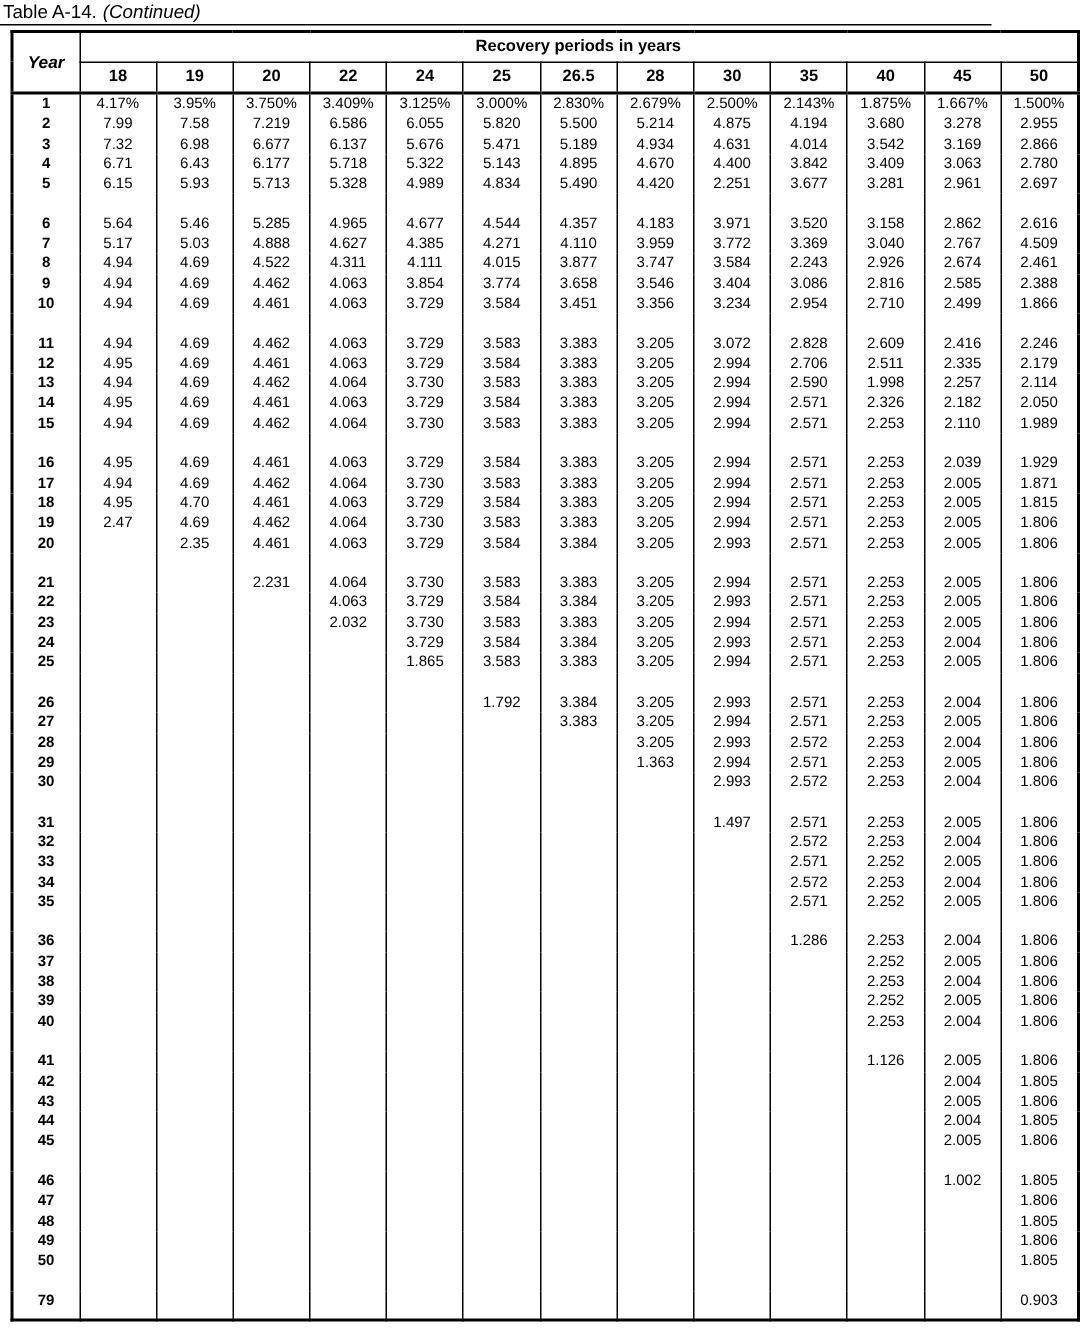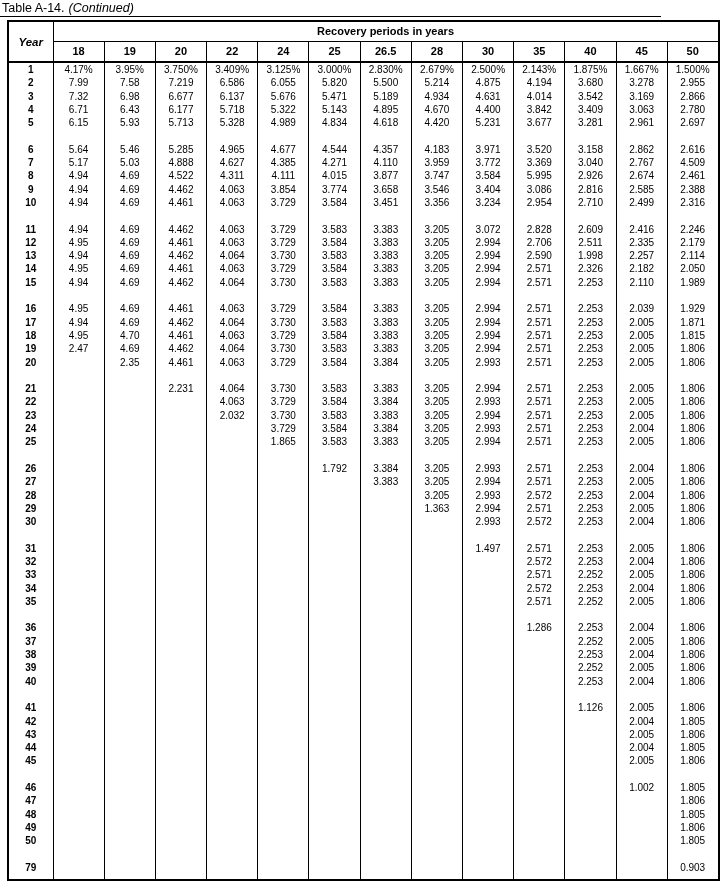--- a/index.html
+++ b/index.html
@@ -184,23 +184,23 @@
           <td>2.780</td>
         </tr>
         <tr>
           <th class="yr">5</th>
           <td>6.15</td>
           <td>5.93</td>
           <td>5.713</td>
           <td>5.328</td>
           <td>4.989</td>
           <td>4.834</td>
-          <td>4.618</td>
+          <td>5.490</td>
           <td>4.420</td>
-          <td>5.231</td>
+          <td>2.251</td>
           <td>3.677</td>
           <td>3.281</td>
           <td>2.961</td>
           <td>2.697</td>
         </tr>
         <tr class="spacer">
           <td></td>
           <td></td>
           <td></td>
           <td></td>
@@ -251,21 +251,21 @@
           <th class="yr">8</th>
           <td>4.94</td>
           <td>4.69</td>
           <td>4.522</td>
           <td>4.311</td>
           <td>4.111</td>
           <td>4.015</td>
           <td>3.877</td>
           <td>3.747</td>
           <td>3.584</td>
-          <td>5.995</td>
+          <td>2.243</td>
           <td>2.926</td>
           <td>2.674</td>
           <td>2.461</td>
         </tr>
         <tr>
           <th class="yr">9</th>
           <td>4.94</td>
           <td>4.69</td>
           <td>4.462</td>
           <td>4.063</td>
@@ -286,21 +286,21 @@
           <td>4.461</td>
           <td>4.063</td>
           <td>3.729</td>
           <td>3.584</td>
           <td>3.451</td>
           <td>3.356</td>
           <td>3.234</td>
           <td>2.954</td>
           <td>2.710</td>
           <td>2.499</td>
-          <td>2.316</td>
+          <td>1.866</td>
         </tr>
         <tr class="spacer">
           <td></td>
           <td></td>
           <td></td>
           <td></td>
           <td></td>
           <td></td>
           <td></td>
           <td></td>

